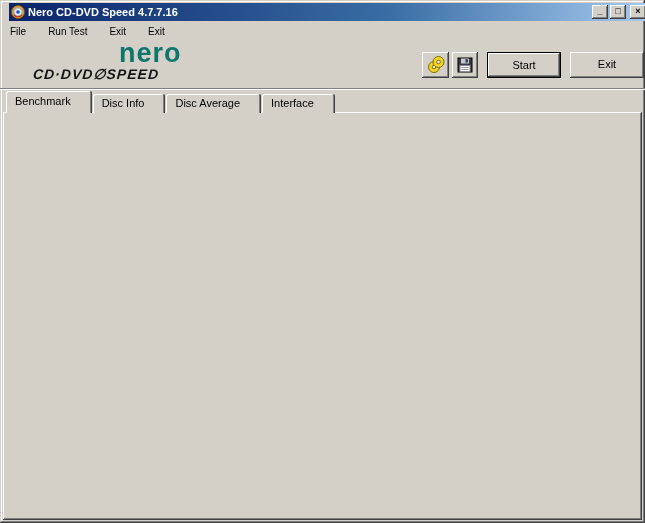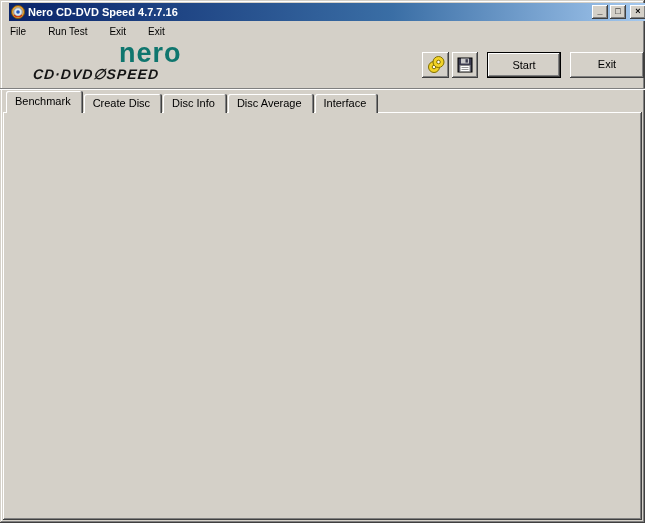--- a/index.html
+++ b/index.html
@@ -28,21 +28,21 @@
   .combo-arrow { position:absolute; right:2px; top:2px; width:17px; height:18px; background:#D4D0C8; text-align:center; font-size:7px; line-height:18px;
                  box-shadow: inset -1px -1px 0 #404040, inset 1px 1px 0 #fff, inset -2px -2px 0 #808080; }
   .toolbtn { position:absolute; top:12px; width:27px; height:26px; background:#D4D0C8;
              box-shadow: inset -1px -1px 0 #404040, inset 1px 1px 0 #fff, inset -2px -2px 0 #808080; display:flex; align-items:center; justify-content:center; }
   .pushbtn { position:absolute; top:12px; height:26px; background:#D4D0C8; font-size:11px; text-align:center;
              box-shadow: inset -1px -1px 0 #404040, inset 1px 1px 0 #fff, inset -2px -2px 0 #808080; line-height:25px; }
   .pushbtn.default { border:1px solid #000; box-shadow: inset -1px -1px 0 #404040, inset 1px 1px 0 #fff, inset -2px -2px 0 #808080; }
   .groove { position:absolute; left:0px; top:88px; width:645px; height:2px; border-top:1px solid #808080; border-bottom:1px solid #fff; }
   
   .tabs { position:absolute; left:6px; top:91px; height:22px; display:flex; z-index:3; align-items:flex-end; }
-  .tab { height:19px; background:#D4D0C8; font-size:11px; padding:3px 12px 0 9px; margin-right:1px;
+  .tab { height:19px; background:#D4D0C8; font-size:11px; padding:3px 21px 0 9px; margin-right:1px;
          box-shadow: inset -1px 0 0 #404040, inset 1px 1px 0 #fff, inset -2px 0 0 #808080; border-radius:2px 2px 0 0; }
   .tab.active { height:22px; padding-top:4px; position:relative; z-index:4; box-shadow: inset -1px 0 0 #404040, inset 1px 1px 0 #fff, inset -2px 0 0 #808080; }
   .tabpage { position:absolute; left:3px; top:112px; width:639px; height:408px; background:#D4D0C8;
              box-shadow: inset -1px -1px 0 #404040, inset 1px 1px 0 #fff, inset -2px -2px 0 #808080, inset 2px 2px 0 #D4D0C8; z-index:2; }
   
   .plot-wrap { position:absolute; left:50px; top:127px; width:402px; height:290px;
      background:linear-gradient(to bottom,#3f3f3f 0 9%,#393939 9% 18%,#333 18% 27%,#2c2c2c 27% 36%,#252525 36% 45%,#1e1e1e 45% 54%,#181818 54% 63%,#121212 63% 72%,#0c0c0c 72% 81%,#070707 81% 90%,#020202 90% 100%); }
   .plot-wrap svg { display:block; }
   .ytick { position:absolute; left:12px; width:34px; text-align:right; font-size:11px; color:#000; letter-spacing:1px; }
   .xtick { position:absolute; width:30px; text-align:center; font-size:11px; color:#000; }
@@ -119,21 +119,20 @@
         <line x1="5.5" y1="13.5" x2="12.5" y2="13.5" stroke="#999"></line>
       </svg>
     </div>
     <div class="pushbtn" style="left:567px; width:74px;">Exit</div>
     <div class="pushbtn default" style="left:484px; width:74px;">Start</div>
   </div>
   <div class="groove"></div>
 
   <div class="tabs">
     <div class="tab active">Benchmark</div>
-    <div class="tab">Create Disc</div>
     <div class="tab">Disc Info</div>
     <div class="tab">Disc Average</div>
     <div class="tab">Interface</div>
   </div>
   <div class="tabpage"></div>
 
   <div class="plot-wrap">
     <svg id="plot-svg" width="402" height="290" shape-rendering="crispEdges">
         <line x1="7" y1="2" x2="7" y2="289" stroke="#2A2ACF" stroke-width="1.6"></line>
         <line x1="14.719999999999999" y1="2" x2="14.719999999999999" y2="289" stroke="#1D1D9E" stroke-width="1"></line>

